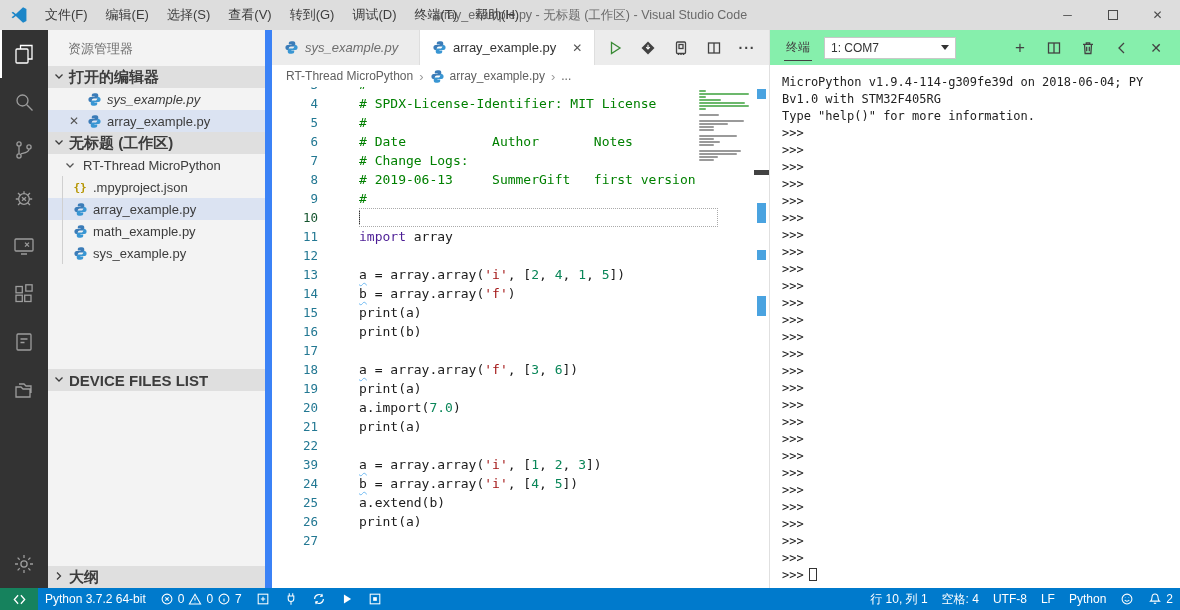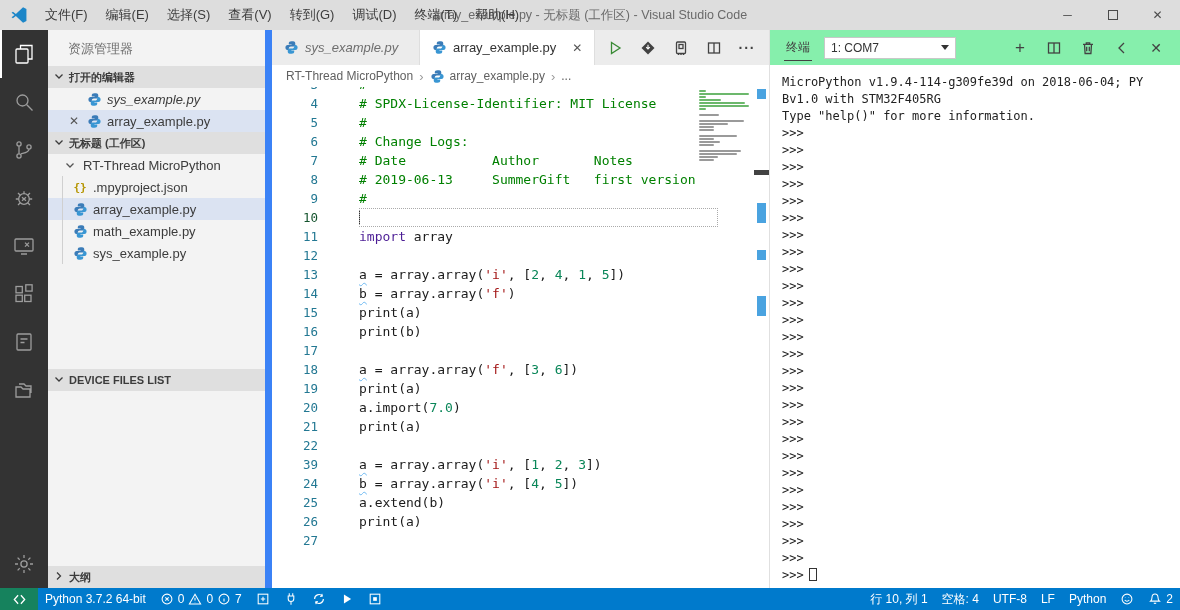--- a/index.html
+++ b/index.html
@@ -24,21 +24,21 @@
   .activitybar { width:48px; background:#333333; display:flex; flex-direction:column; align-items:center; flex:0 0 auto; }
   .ab-item { width:48px; height:48px; display:flex; align-items:center; justify-content:center; color:#9d9d9d; position:relative; cursor:pointer; }
   .ab-item.active { color:#fff; }
   .ab-item.active::before { content:""; position:absolute; left:0; top:0; bottom:0; width:2px; background:#fff; }
   .ab-item svg { width:24px; height:24px; }
   .ab-spacer { flex:1; }
 
   
   .sidebar { width:224px; background:#f3f3f3; border-right:7px solid #3b82f6; display:flex; flex-direction:column; font-size:13px; color:#3c3c3c; flex:0 0 auto; overflow:hidden; }
   .sb-title { height:36px; line-height:38px; padding-left:20px; font-size:13px; color:#6f6f6f; }
-  .sb-header { height:22px; background:#dfdfdf; display:flex; align-items:center; font-weight:bold; font-size:11px; color:#3c3c3c; padding-left:3px; gap:2px; cursor:pointer; }
+  .sb-header { height:22px; background:#dfdfdf; display:flex; align-items:center; font-weight:bold; font-size:15px; color:#3c3c3c; padding-left:3px; gap:2px; cursor:pointer; }
   .sb-header svg { width:16px; height:16px; flex:0 0 auto; }
   .sb-row { height:22px; display:flex; align-items:center; gap:5px; cursor:pointer; white-space:nowrap; position:relative; }
   .sb-row.selected { background:#dbe3f2; }
   .sb-row .ficon { width:16px; height:16px; flex:0 0 auto; display:flex; align-items:center; justify-content:center; }
   .sb-row .close-x { width:16px; text-align:center; color:#555; font-size:12px; }
   .italic { font-style:italic; }
   .json-glyph { color:#b59500; font-weight:bold; font-size:11px; font-family:"DejaVu Sans Mono",monospace; }
   .guide { position:absolute; left:14px; top:0; bottom:0; width:1px; background:#d0d0d0; }
   .sb-gap { height:105px; }
   .sb-fill { flex:1; }
@@ -370,22 +370,22 @@
               <div>39</div>
               <div>24</div>
               <div>25</div>
               <div>26</div>
               <div>27</div>
             </div>
           <div class="code-col" id="code-col">
               <div class="code-line"><span class="t-c">#</span></div>
               <div class="code-line"><span class="t-c"># SPDX-License-Identifier: MIT License</span></div>
               <div class="code-line"><span class="t-c">#</span></div>
+              <div class="code-line"><span class="t-c"># Date           Author       Notes</span></div>
               <div class="code-line"><span class="t-c"># Change Logs:</span></div>
-              <div class="code-line"><span class="t-c"># Date           Author       Notes</span></div>
               <div class="code-line"><span class="t-c"># 2019-06-13     SummerGift   first version</span></div>
               <div class="code-line"><span class="t-c">#</span></div>
               <div class="code-line current"><span class="caret"></span></div>
               <div class="code-line"><span class="t-k">import</span><span class="t-p"> array</span></div>
               <div class="code-line"></div>
               <div class="code-line"><span class="t-v">a</span><span class="t-p"> = array.array(</span><span class="t-s">'i'</span><span class="t-p">, [</span><span class="t-n">2</span><span class="t-p">, </span><span class="t-n">4</span><span class="t-p">, </span><span class="t-n">1</span><span class="t-p">, </span><span class="t-n">5</span><span class="t-p">])</span></div>
               <div class="code-line"><span class="t-v">b</span><span class="t-p"> = array.array(</span><span class="t-s">'f'</span><span class="t-p">)</span></div>
               <div class="code-line"><span class="t-p">print(a)</span></div>
               <div class="code-line"><span class="t-p">print(b)</span></div>
               <div class="code-line"></div>

